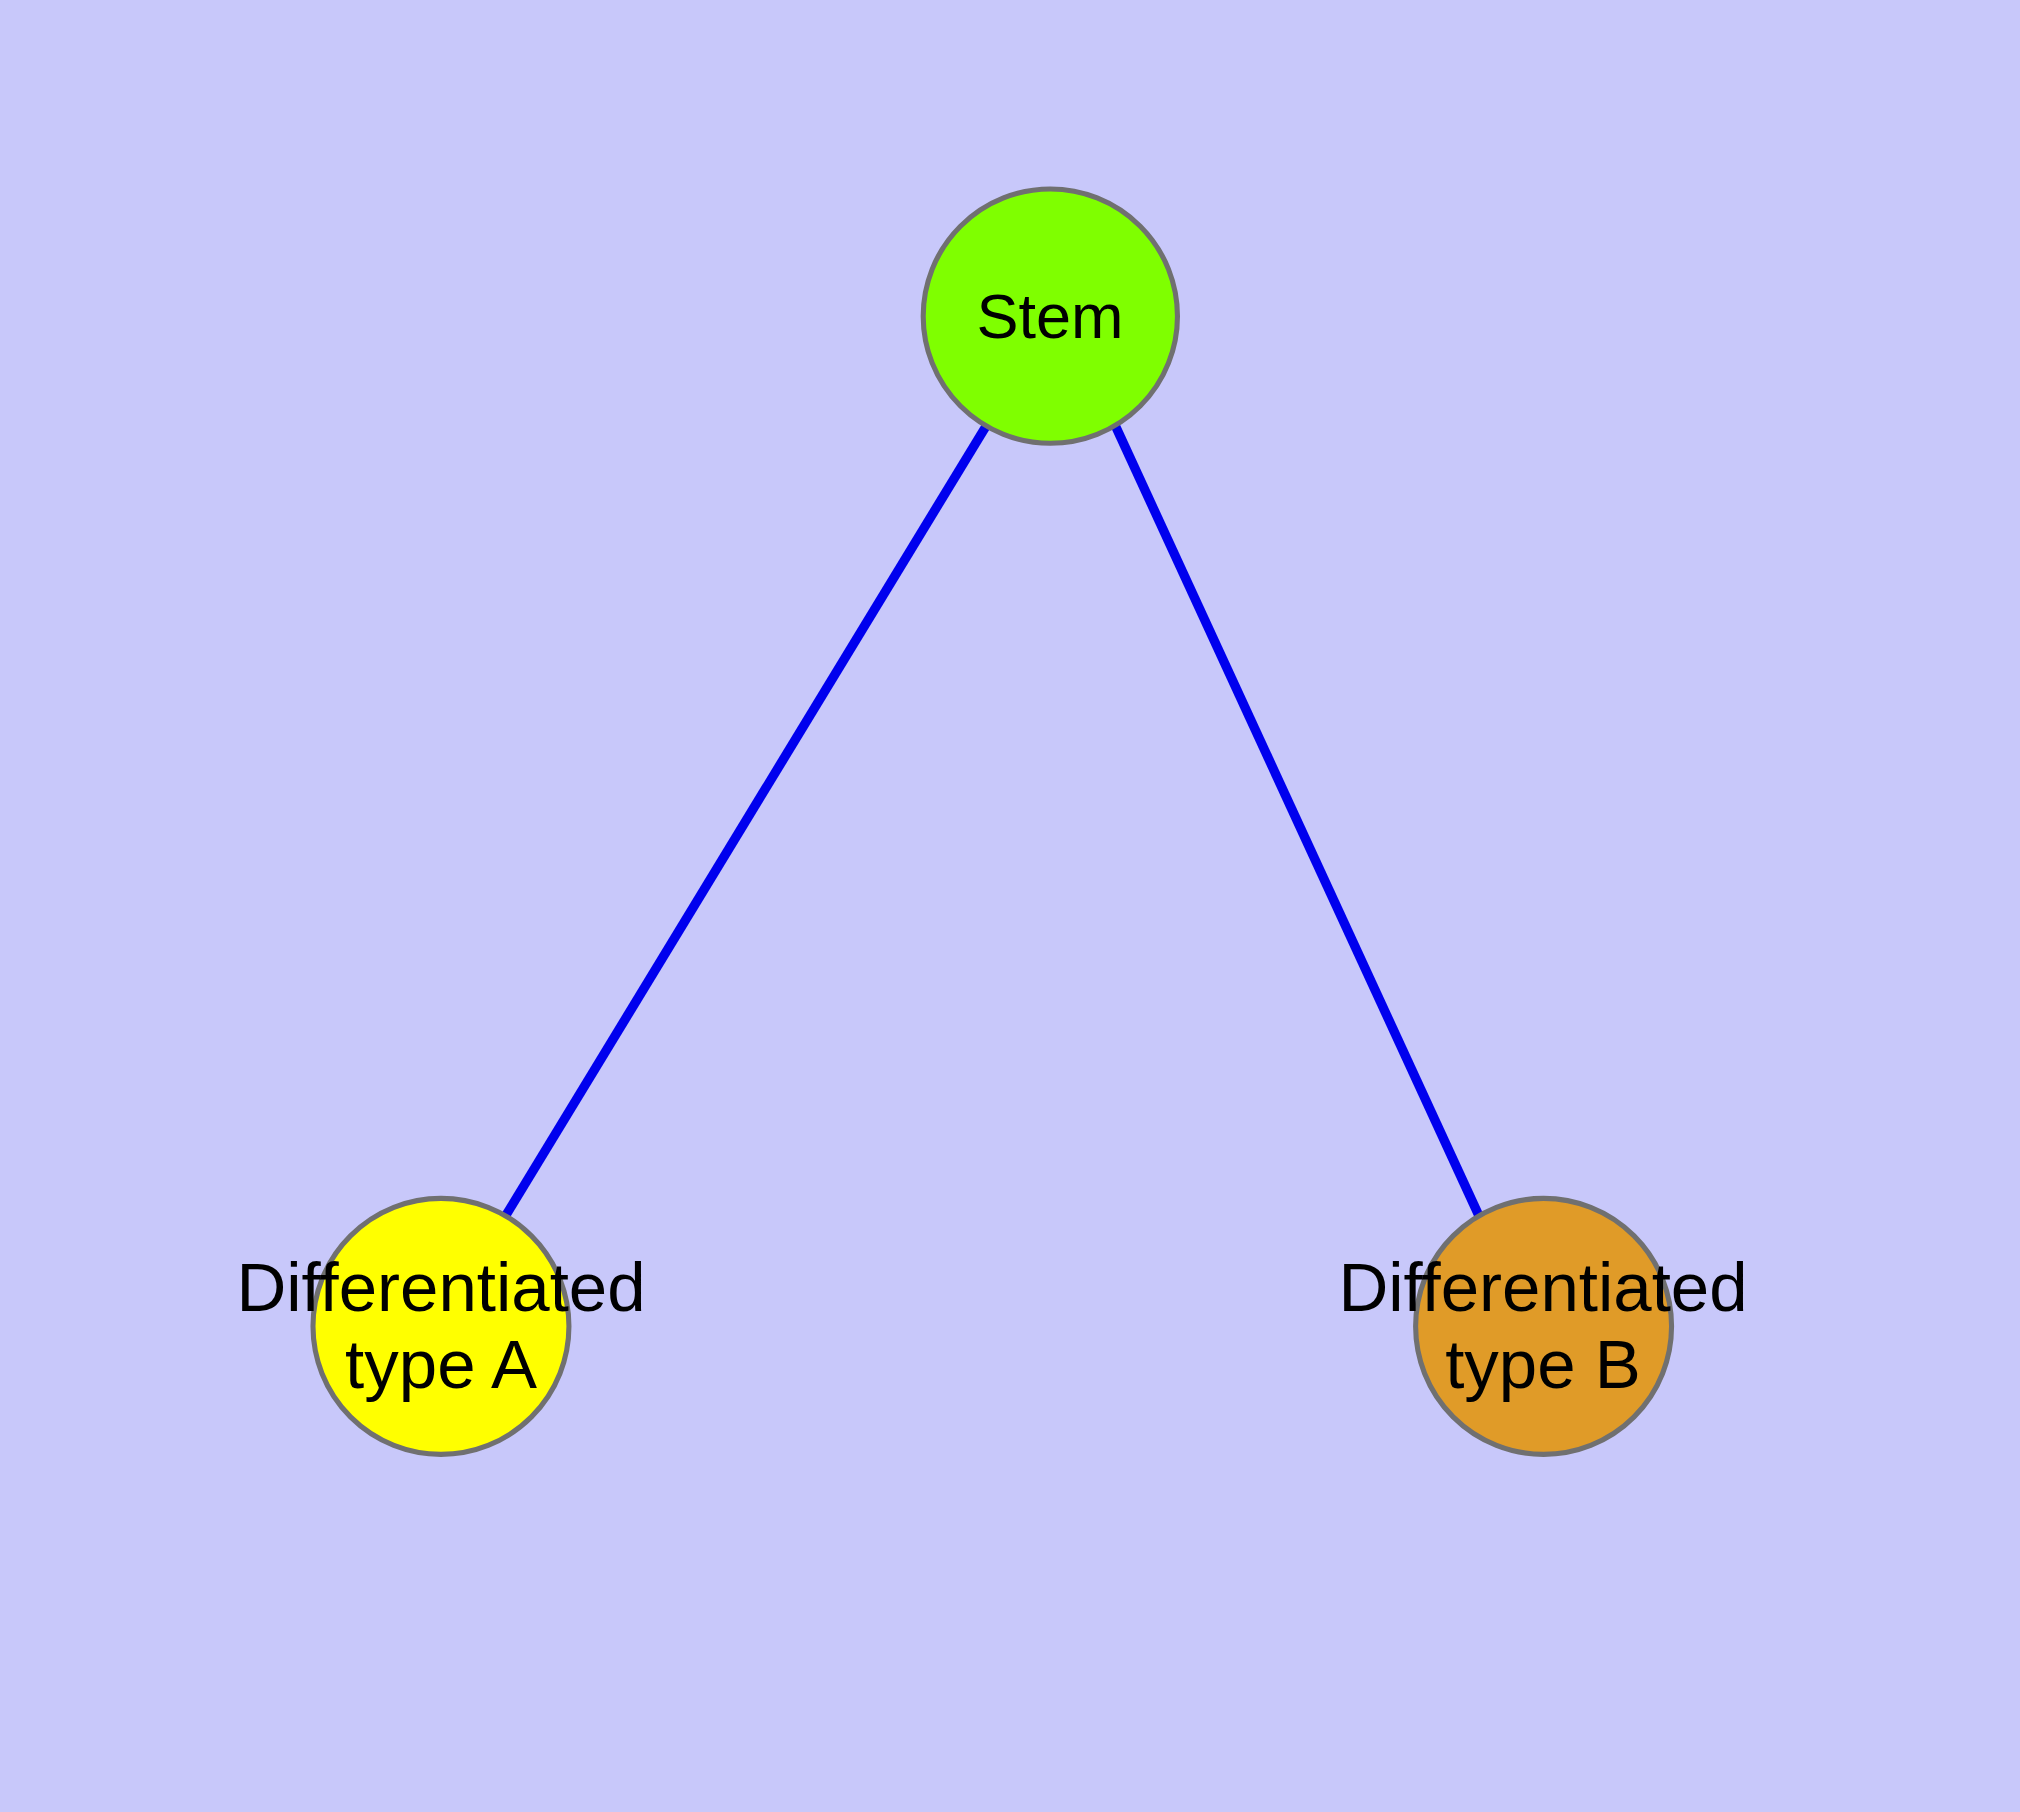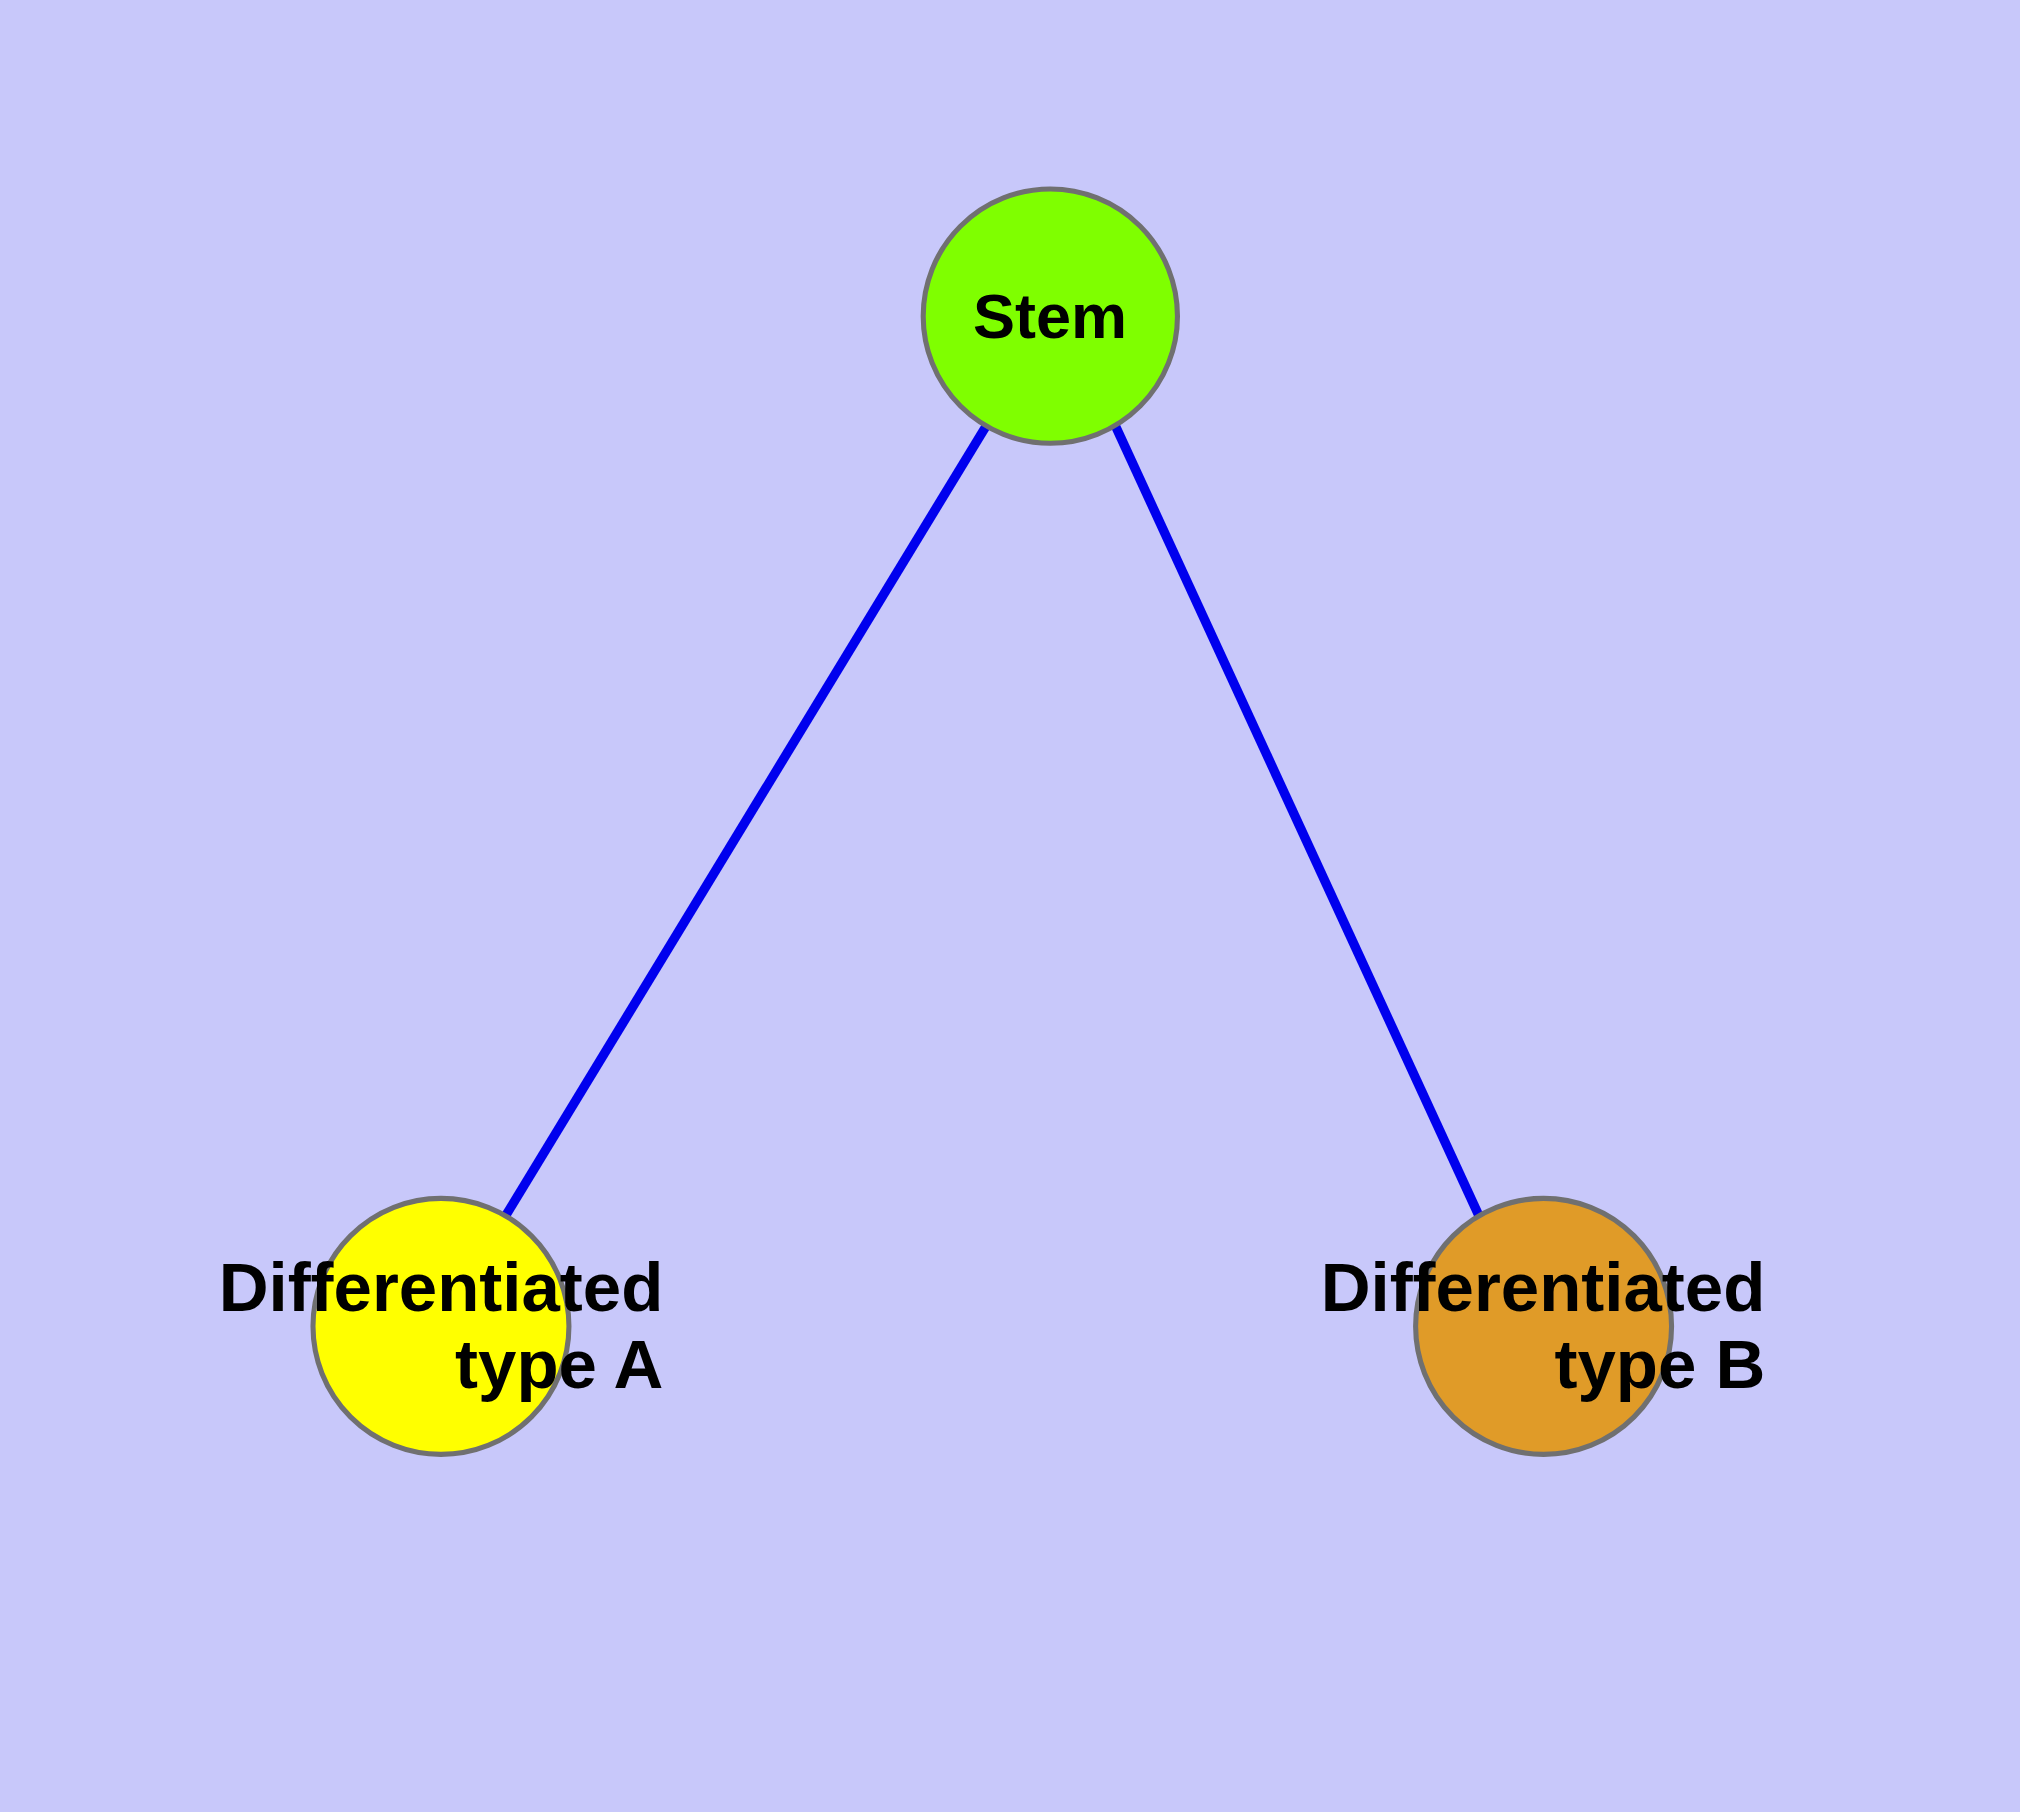--- a/index.html
+++ b/index.html
@@ -24,22 +24,22 @@
   svg.graph-layer {
     position: absolute;
     left: 0;
     top: 0;
     width: 2021px;
     height: 1812px;
     display: block;
   }
   .node-label {
     position: absolute;
-    text-align: right;
-    font-weight: bold;
+    text-align: center;
+    font-weight: normal;
     color: #000000;
     line-height: 1.12;
     white-space: pre;
     pointer-events: none;
     transform: translate(-50%, -50%);
   }
   .label-stem {
     font-size: 63px;
   }
   .label-leaf {

